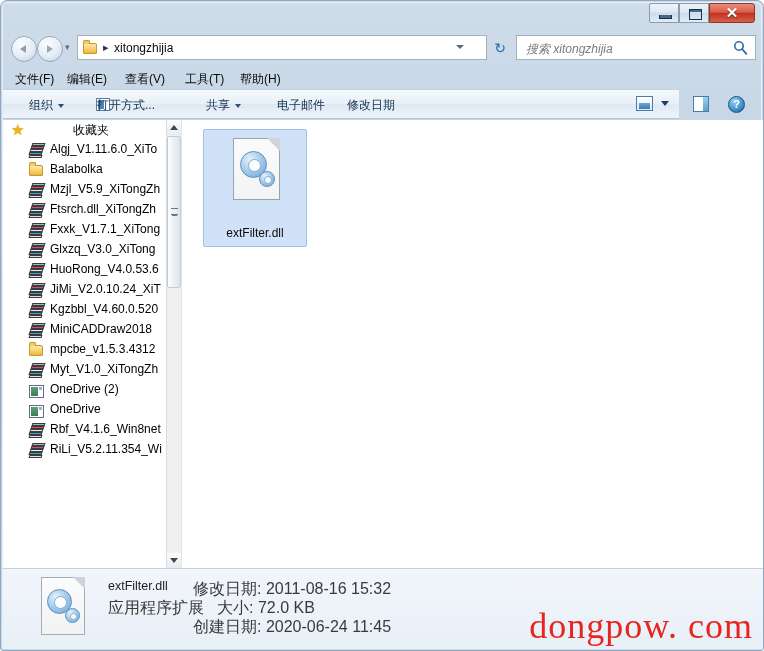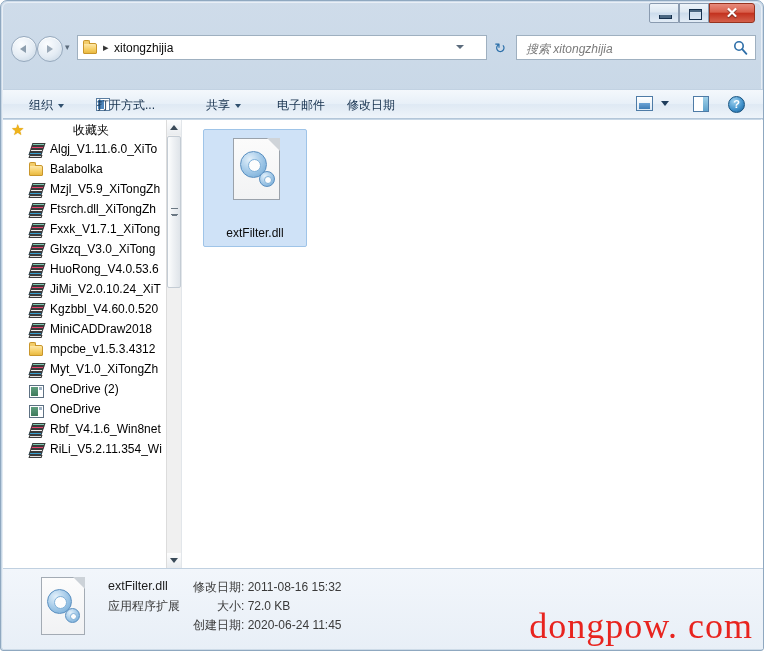--- a/index.html
+++ b/index.html
@@ -192,21 +192,21 @@
   .menu-item {
     position: absolute; top: 4px;
     font-size: 12px; color: #0a0a0a;
     padding: 2px 4px;
   }
 
   
   #commandbar {
     position: absolute;
     left: 2px; top: 88px;
-    width: 760px; height: 30px;
+    width: 676px; height: 30px;
     background: linear-gradient(to bottom, #f4f8fc 0%, #e8f0f8 48%, #dfe9f4 52%, #eef4fa 100%);
     border-top: 1px solid #c2d2e2;
     border-bottom: 1px solid #b3c6d9;
     box-sizing: border-box;
   }
   .cmd-item {
     position: absolute; top: 7px;
     font-size: 12px; color: #15304d;
   }
   .cmd-caret {
@@ -539,21 +539,21 @@
   #st-gear-small::after {
     content: "";
     position: absolute; left: 4px; top: 4px;
     width: 5px; height: 5px;
     border-radius: 50%;
     background: #fdfdfd;
     border: 1px solid #7fb0d8;
   }
   .st-text {
     position: absolute;
-    font-size: 12px;
+    font-size: 16px;
     color: #1c1c1c;
     white-space: nowrap;
   }
   .st-dim { color: #3a3a3a; }
   #st-filename { left: 105px; top: 10px; font-size: 12.5px; }
   #st-type     { left: 105px; top: 29px; }
   #st-modified { left: 190px; top: 10px; }
   #st-size     { left: 214px; top: 29px; }
   #st-created  { left: 190px; top: 48px; }
 
@@ -609,20 +609,27 @@
       <div id="search-placeholder">搜索 xitongzhijia</div>
       <div id="search-icon">
         <svg width="15" height="15" viewBox="0 0 15 15">
           <circle cx="6" cy="6" r="4.2" fill="none" stroke="#2d6ea8" stroke-width="1.6"></circle>
           <line x1="9.2" y1="9.2" x2="13.4" y2="13.8" stroke="#2d6ea8" stroke-width="1.8" stroke-linecap="round"></line>
         </svg>
       </div>
     </div>
   </div>
 
+  <div id="menubar">
+    <div class="menu-item" style="left:10px">文件(F)</div>
+    <div class="menu-item" style="left:62px">编辑(E)</div>
+    <div class="menu-item" style="left:120px">查看(V)</div>
+    <div class="menu-item" style="left:180px">工具(T)</div>
+    <div class="menu-item" style="left:235px">帮助(H)</div>
+  </div>
 
   <div id="commandbar">
     <div class="cmd-item" style="left:26px">
       <span>组织</span><span class="cmd-caret"></span>
     </div>
     <div id="cmd-open-icon"></div>
     <div class="cmd-item" style="left:94px">打开方式...</div>
     <div class="cmd-item" style="left:203px">
       <span>共享</span><span class="cmd-caret"></span>
     </div>

